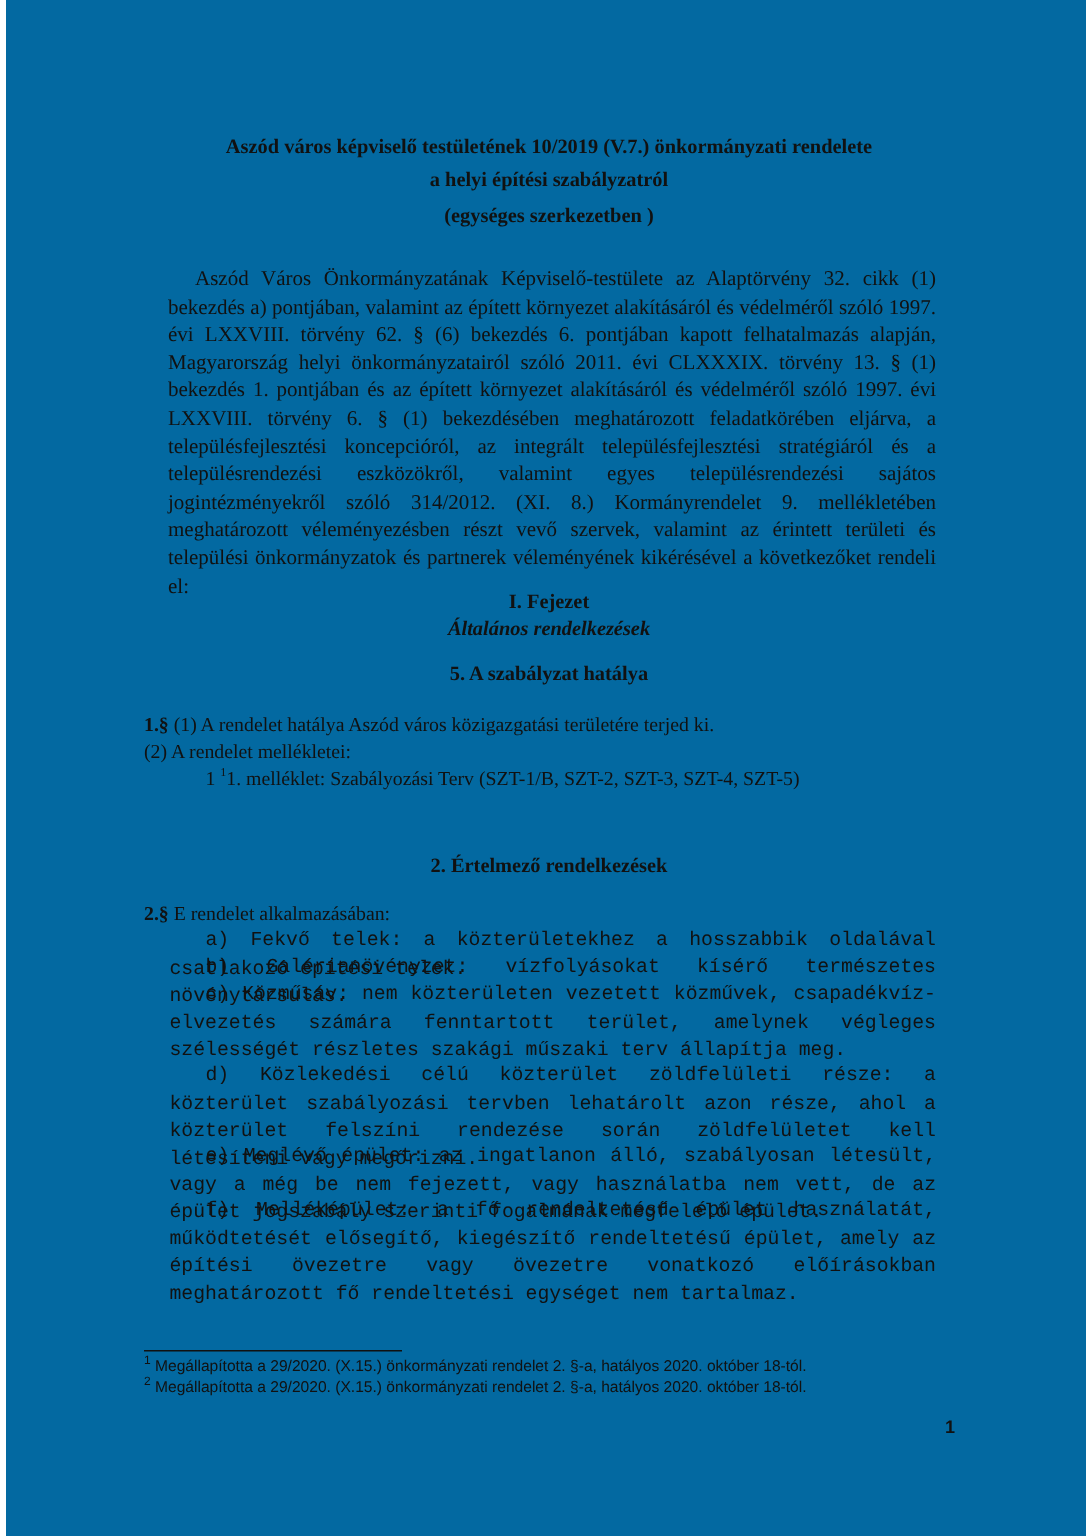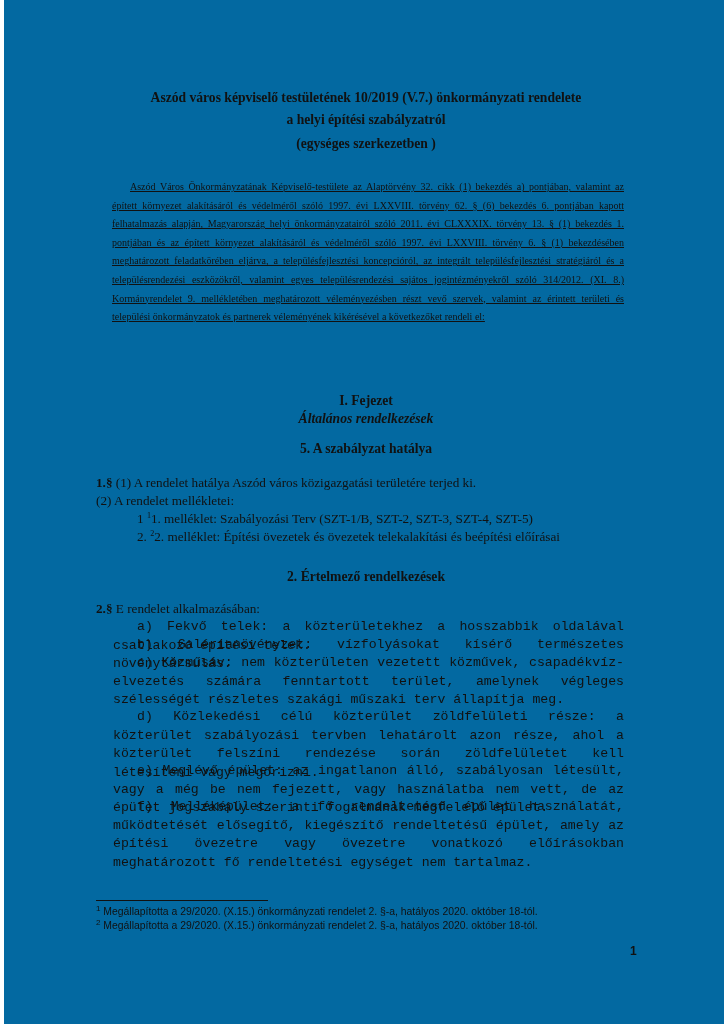--- a/index.html
+++ b/index.html
@@ -2,21 +2,21 @@
 <html><head>
 <meta charset="utf-8">
 <style>
   html, body { margin: 0; padding: 0; background: #ffffff; }
   body { width: 724px; height: 1024px; position: relative; overflow: hidden; font-family: "Liberation Serif", "DejaVu Serif", serif; color: #111; }
   .page { position: absolute; left: 4px; top: 0; width: 724px; height: 1024px; background: #0369a1; }
   .title { position: absolute; left: 0; width: 724px; text-align: center; font-weight: bold; font-size: 13.6px; line-height: 20px; }
   .t1 { top: 88px; }
   .t2 { top: 110px; }
   .t3 { top: 134px; }
-  .preamble { position: absolute; left: 108px; top: 178px; width: 512px; font-size: 10px; line-height: 18.6px; text-align: justify; text-indent: 18px; margin: 0; text-decoration: underline; }
+  .preamble { position: absolute; left: 108px; top: 178px; width: 512px; font-size: 14px; line-height: 18.6px; text-align: justify; text-indent: 18px; margin: 0; }
   .center-head { position: absolute; left: 0; width: 724px; text-align: center; font-weight: bold; font-size: 13.6px; line-height: 18px; }
   .ch1 { top: 392px; }
   .ch2 { top: 410px; font-style: italic; }
   .ch3 { top: 440px; }
   .ch4 { top: 568px; }
   .line { position: absolute; font-size: 13.2px; line-height: 18px; white-space: nowrap; margin: 0; }
   .para { position: absolute; font-size: 13.2px; line-height: 18.6px; text-align: justify; margin: 0; width: 511px; left: 109px; text-indent: 24px; font-family: Liberation Mono, monospace; }
   .b { font-weight: bold; }
   sup { font-size: 8px; vertical-align: super; line-height: 0; }
   .fn-rule { position: absolute; left: 92px; top: 900px; width: 172px; height: 1px; background: #111; }
@@ -40,23 +40,20 @@
   <div class="center-head ch2">Általános rendelkezések</div>
   <div class="center-head ch3">5. A szabályzat hatálya</div>
 
   <div class="line" style="left:92px; top:474px;">
     <span class="b">1.§</span><span> (1) A rendelet hatálya Aszód város közigazgatási területére terjed ki.</span>
   </div>
   <div class="line" style="left:92px; top:492px;">(2) A rendelet mellékletei:</div>
   <div class="line" style="left:133px; top:510px;">
     <span>1 </span><sup>1</sup><span>1. melléklet: Szabályozási Terv (SZT-1/B, SZT-2, SZT-3, SZT-4, SZT-5)</span>
   </div>
-  <div class="line" style="left:133px; top:528px;">
-    <span>2. </span><sup>2</sup><span>2. melléklet: Építési övezetek és övezetek telekalakítási és beépítési előírásai</span>
-  </div>
 
   <div class="center-head ch4">2. Értelmező rendelkezések</div>
 
   <div class="line" style="left:92px; top:600px;">
     <span class="b">2.§</span><span> E rendelet alkalmazásában:</span>
   </div>
 
   <p class="para" style="top:618px;">a) Fekvő telek: a közterületekhez a hosszabbik oldalával csatlakozó építési telek.</p>
   <p class="para" style="top:636px;">b) Galérianövényzet: vízfolyásokat kísérő természetes növénytársulás.</p>
   <p class="para" style="top:708px;">d) Közlekedési célú közterület zöldfelületi része: a közterület szabályozási tervben lehatárolt azon része, ahol a közterület felszíni rendezése során zöldfelületet kell létesíteni vagy megőrizni.</p>

